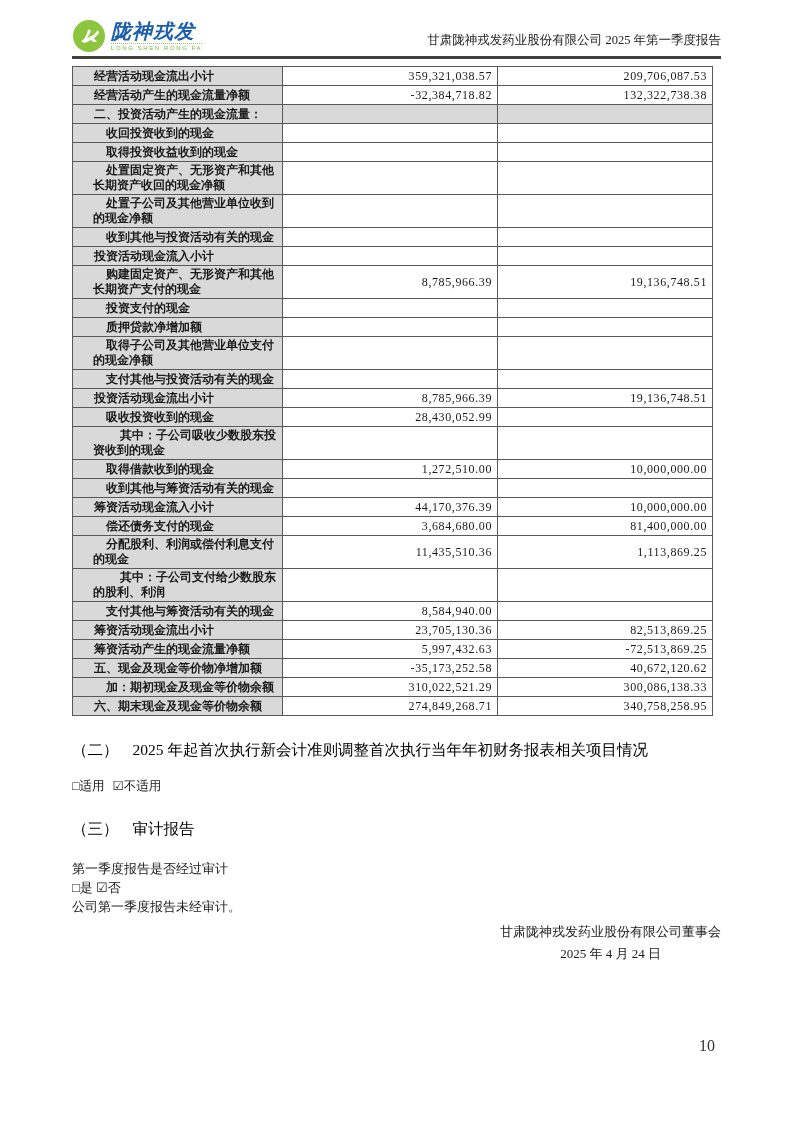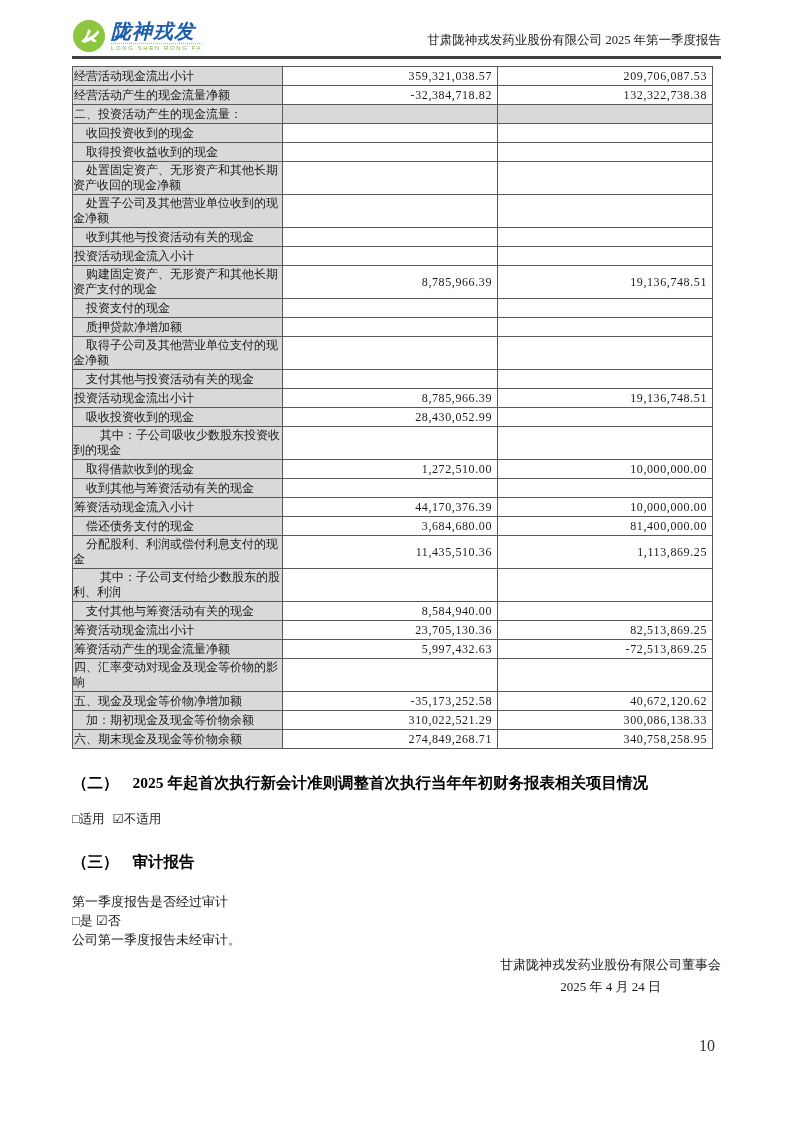--- a/index.html
+++ b/index.html
@@ -36,34 +36,34 @@
     border-collapse:collapse; table-layout:fixed;
     width:640px; margin-top:7px;
     font-size:12px;
   }
   table.cashflow td {
     border:1px solid #595959;
     height:16px; line-height:15px;
     vertical-align:middle;
     overflow:hidden;
   }
-  td.label { background:#d9d9d9; padding:1px 2px 1px 0; }
+  td.label { background:#d9d9d9; padding:1px 2px 1px 20px;font-weight:bold; }
   td.num {
     background:#ffffff; text-align:right; padding:1px 5px 1px 2px;
     font-family:"Liberation Serif","DejaVu Serif",serif; letter-spacing:0.6px;
   }
   tr.section td { background:#d9d9d9; }
   .ind0 { text-indent:1px; }
   .ind1 { text-indent:13px; }
   .ind2 { text-indent:27px; }
 
   
   .sec-heading {
     margin-top:24px;
-    font-weight:bold; font-size:15.5px; color:#000;
+    font-weight:normal; font-size:15.5px; color:#000;
     white-space:nowrap;
   }
   .sec-heading .sec-no { margin-right:14px; }
   .option-line { margin-top:17px; font-size:12.5px; }
   .option-line .opt { margin-right:8px; }
   .audit-block { margin-top:19px; font-size:13px; line-height:19px; }
   .sign-block { margin-top:5px; text-align:right; font-size:13px; line-height:22px; }
   .sign-inner { display:inline-block; text-align:center; }
   .page-number { position:absolute; right:78px; top:1037px; font-size:16px; color:#333; }
 </style>
@@ -220,25 +220,20 @@
             <td class="label ind0">筹资活动现金流出小计</td>
             <td class="num">23,705,130.36</td>
             <td class="num">82,513,869.25</td>
           </tr>
           <tr>
             <td class="label ind0">筹资活动产生的现金流量净额</td>
             <td class="num">5,997,432.63</td>
             <td class="num">-72,513,869.25</td>
           </tr>
           <tr>
-            <td class="label ind0">四、汇率变动对现金及现金等价物的影响</td>
-            <td class="num"></td>
-            <td class="num"></td>
-          </tr>
-          <tr>
             <td class="label ind0">五、现金及现金等价物净增加额</td>
             <td class="num">-35,173,252.58</td>
             <td class="num">40,672,120.62</td>
           </tr>
           <tr>
             <td class="label ind1">加：期初现金及现金等价物余额</td>
             <td class="num">310,022,521.29</td>
             <td class="num">300,086,138.33</td>
           </tr>
           <tr>

